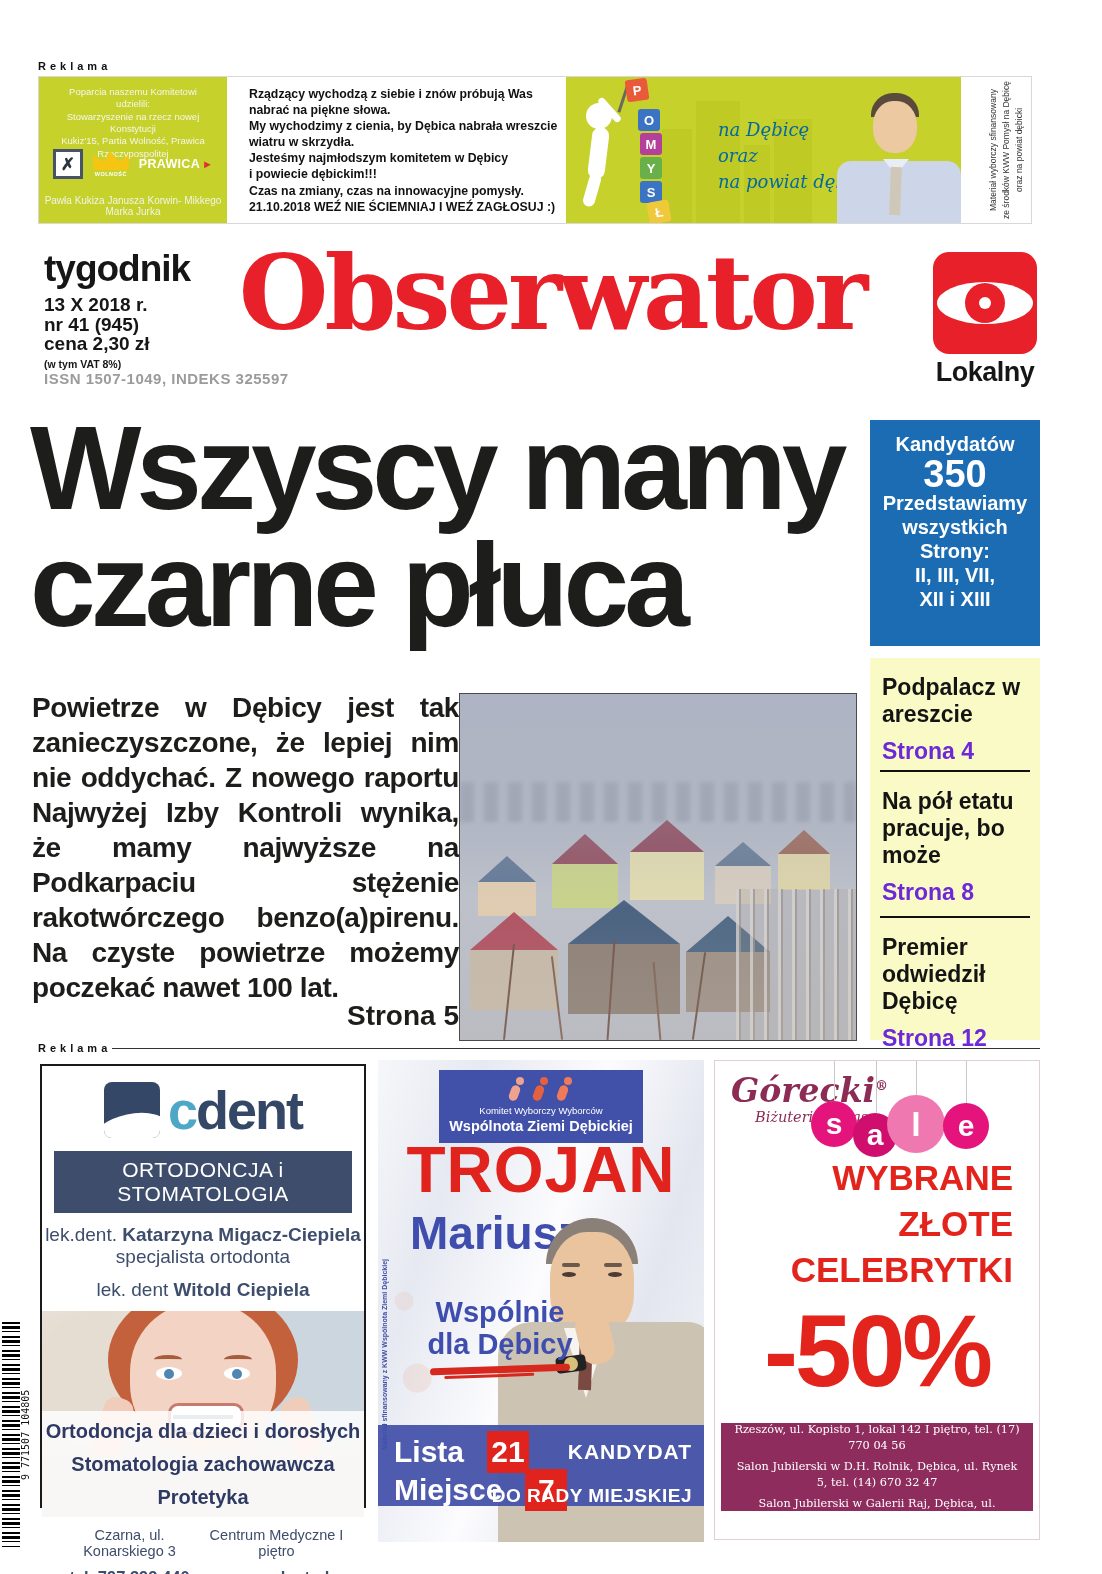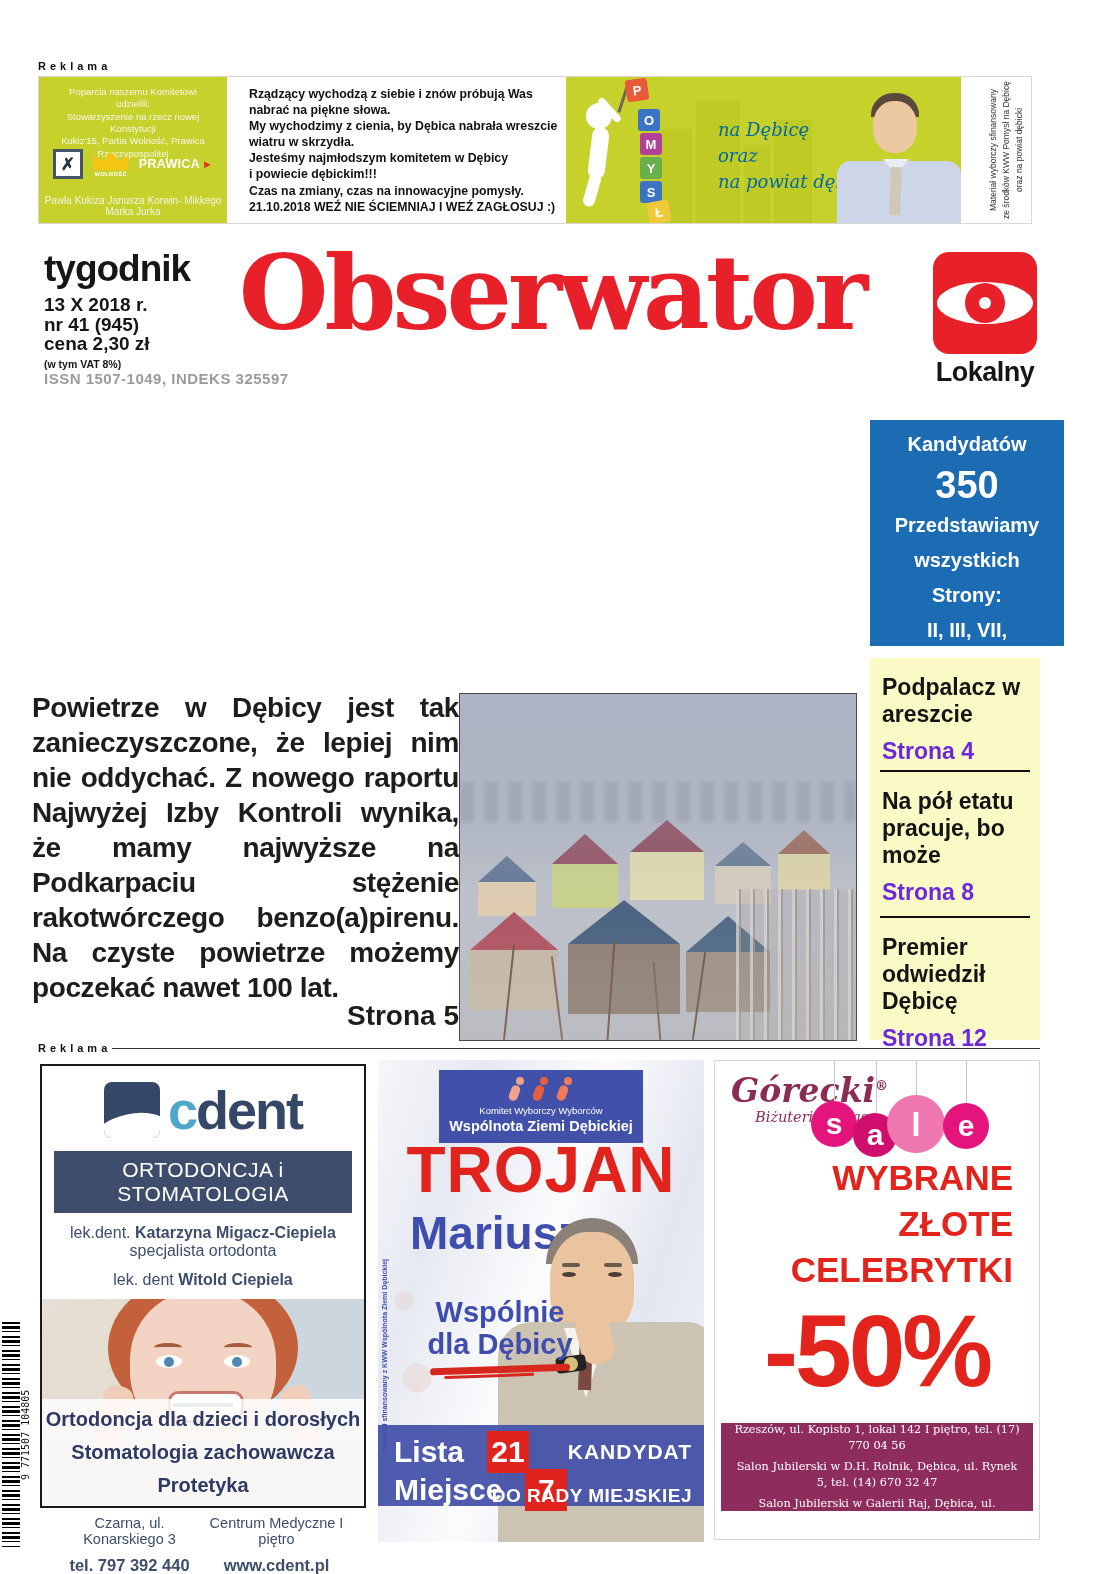--- a/index.html
+++ b/index.html
@@ -71,43 +71,43 @@
          background:linear-gradient(#a9b0c0 0%,#b2b8c4 40%,#c0c3cb 58%,#b6bac4 100%);}
   .ph-town{position:absolute;left:0;right:0;top:88px;height:40px;opacity:.35;filter:blur(2px);
            background:repeating-linear-gradient(90deg,#6f7587 0 14px,transparent 14px 24px);}
   .house{position:absolute;}
   .ph-birch{position:absolute;right:0;top:195px;width:120px;height:151px;opacity:.8;
             background:repeating-linear-gradient(90deg,#d9d5d1 0 3px,#9a8e86 3px 5px,rgba(160,150,140,.25) 5px 14px);}
   .tree{position:absolute;background:#6a4a3c;width:2px;}
   .ph-haze{position:absolute;inset:0;background:linear-gradient(rgba(176,182,196,.6),rgba(176,182,196,.12) 62%,rgba(200,195,188,.25));}
 
   
-  .cand-box{left:870px;top:420px;width:194px;height:226px;background:#1c6cb4;color:#fff;
-            display:flex;flex-direction:column;align-items:center;gap:12px;padding-top:13px;box-sizing:border-box;}
+  .cand-box{left:870px;top:420px;width:170px;height:226px;background:#1c6cb4;color:#fff;
+            display:flex;flex-direction:column;align-items:center;gap:1px;padding-top:13px;box-sizing:border-box;}
   .cand-box .cl{font-weight:bold;font-size:20px;}
   .cand-box .num{font-size:38px;line-height:34px;}
   .teasers{left:870px;top:658px;width:170px;height:382px;background:#fafac6;box-sizing:border-box;}
   .teaser{padding:16px 12px 24px;box-sizing:border-box;}
   .teaser .tt{font-size:23px;font-weight:bold;line-height:27px;color:#141414;}
   .teaser .tp{text-align:left;font-size:23px;font-weight:bold;margin-top:10px;color:#6d28d9;}
   .tdiv{border-top:2.5px solid #111;margin:0 10px;}
 
   
   .rek2-line{left:112px;top:1048px;width:928px;border-top:1.5px solid #333;}
 
   
   .cdent{left:40px;top:1064px;width:326px;height:444px;background:#fff;border:2px solid #1a1a1a;box-sizing:border-box;}
   .cd-logo{display:flex;align-items:center;justify-content:center;gap:8px;margin-top:16px;}
   .cd-sq{width:56px;height:56px;background:#344766;border-radius:8px;position:relative;overflow:hidden;}
   .cd-sq::after{content:"";position:absolute;left:-12px;bottom:-16px;width:78px;height:40px;background:#fff;
                 border-radius:50%;transform:rotate(-12deg);}
   .cd-word{font-size:54px;font-weight:bold;letter-spacing:-2px;line-height:1;}
   .cd-word .c{color:#4fa7c7;} .cd-word .rest{color:#344766;}
   .cd-bar{margin:13px 12px 0;background:#3d4d6b;color:#fff;text-align:center;font-size:21px;padding:7px 0;letter-spacing:.5px;}
-  .cd-doc{margin-top:11px;text-align:center;font-size:16px;color:#3d4d6b;}
+  .cd-doc{margin-top:11px;text-align:center;font-size:19px;color:#3d4d6b;}
   .cd-doc b{font-weight:bold;}
   .cd-photo{position:relative;margin-top:10px;height:206px;overflow:hidden;
             background:radial-gradient(circle at 18% 30%,#e6ddd2 0 60px,transparent 90px),
                        radial-gradient(circle at 85% 25%,#ccd6df 0 70px,transparent 100px),
                        linear-gradient(#e9e2da,#d9cfc6);}
   .girl-hair{position:absolute;left:66px;top:-26px;width:190px;height:150px;background:#c4613d;border-radius:50%;}
   .girl-face{position:absolute;left:88px;top:-8px;width:146px;height:150px;background:#f3d4c4;border-radius:46%;}
   .girl-eye{position:absolute;top:56px;width:26px;height:13px;background:#fff;border-radius:50%;}
   .girl-iris{position:absolute;top:2px;left:8px;width:10px;height:10px;background:#4f86b2;border-radius:50%;}
   .girl-brow{position:absolute;top:44px;width:28px;height:5px;border-top:4px solid #a65c3c;border-radius:50%;}
@@ -272,20 +272,24 @@
   </div>
   <div class="abs issn">ISSN 1507-1049, INDEKS 325597</div>
   <div class="abs paper-title">Obserwator</div>
   <div class="abs logo-box">
     <div class="logo-eye"></div>
     <div class="logo-iris"></div>
     <div class="logo-pupil"></div>
   </div>
   <div class="abs logo-caption">Lokalny</div>
 
+  <div class="abs headline">
+    <span>Wszyscy mamy</span>
+    <span>czarne płuca</span>
+  </div>
 
   <div class="abs cand-box">
     <div class="cl">Kandydatów</div>
     <div class="cl num">350</div>
     <div class="cl">Przedstawiamy</div>
     <div class="cl">wszystkich</div>
     <div class="cl">Strony:</div>
     <div class="cl">II, III, VII,</div>
     <div class="cl">XII i XIII</div>
   </div>

